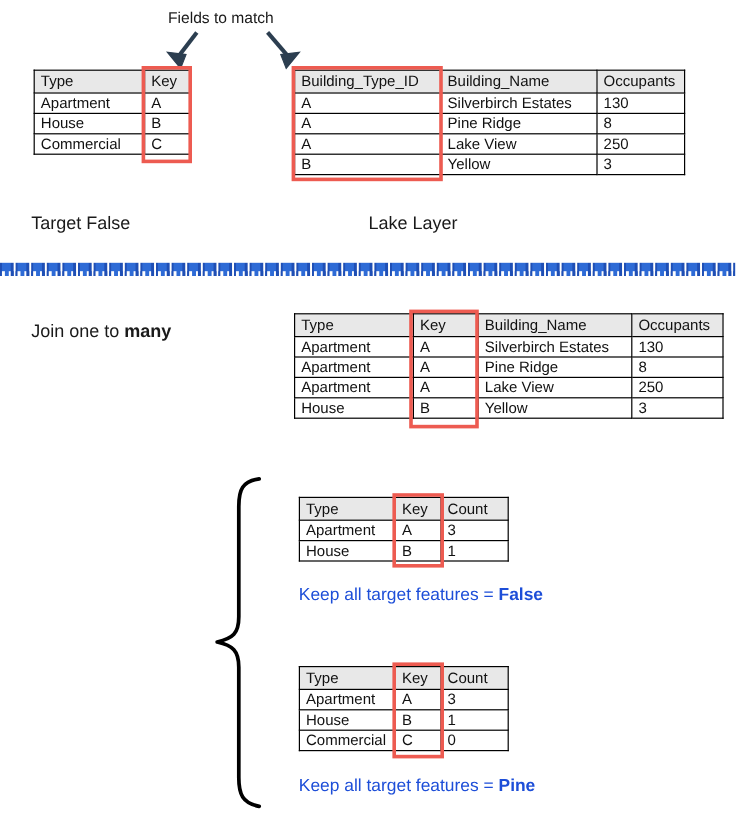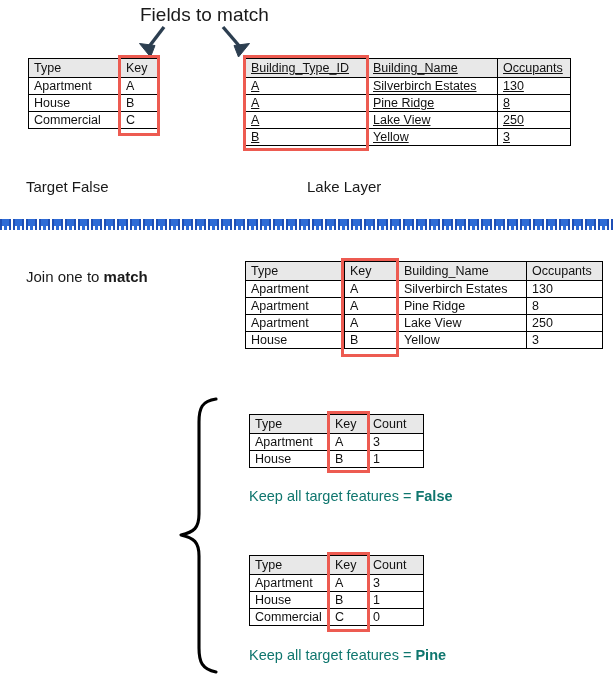--- a/index.html
+++ b/index.html
@@ -27,21 +27,21 @@
     font-size: 15px;
     line-height: 20px;
     color: #1a1a1a;
     white-space: nowrap;
   }
   .label b { font-weight: bold; }
   .label-sm {
     font-size: 14.5px;
     line-height: 19px;
     white-space: nowrap;
-    color: #0f766e;
+    color: #1d4ed8;
   }
 
   
   table.grid {
     border-collapse: collapse;
     table-layout: fixed;
     background: #ffffff;
     font-size: 12.5px;
     color: #111111;
   }
@@ -105,21 +105,21 @@
   }
 
   
   .brace-svg { position: absolute; overflow: visible; }
 </style>
 </head>
 <body>
 
 <div id="canvas">
 
-  <div class="abs label" style="left:140px; top:5px; font-size:19px;">Fields to match</div>
+  <div class="abs label" style="left:140px; top:5px; font-size:13px;">Fields to match</div>
 
   <svg class="arrow-svg" style="left:130px; top:24px;" width="50" height="36" viewBox="0 0 50 36">
     <g fill="#2C3E50" stroke="#2C3E50">
       <line x1="34" y1="3" x2="18" y2="24" stroke-width="3.4" stroke-linecap="butt"></line>
       <polygon points="20.5,33 9.5,19.5 25,21.5"></polygon>
     </g>
   </svg>
 
   <svg class="arrow-svg" style="left:216px; top:24px;" width="50" height="36" viewBox="0 0 50 36">
     <g fill="#2C3E50" stroke="#2C3E50">
@@ -152,21 +152,21 @@
         <tr>
           <td>Commercial</td>
           <td>C</td>
         </tr>
       </tbody>
     </table>
   </div>
   <div class="redbox" style="left:118px; top:55px; width:42px; height:81px;"></div>
 
   <div class="abs" style="left:245px; top:58px;">
-    <table class="grid" style="width:325px;text-decoration:underline;">
+    <table class="grid" style="width:325px;">
       <colgroup>
           <col style="width:122px">
           <col style="width:130px">
           <col style="width:73px">
         </colgroup>
       <thead>
         <tr>
           <th>Building_Type_ID</th>
           <th>Building_Name</th>
           <th>Occupants</th>
@@ -199,21 +199,21 @@
   <div class="redbox" style="left:243px; top:55px; width:126px; height:96px;"></div>
 
   <div class="abs label" style="left:26px; top:177px;">Target False</div>
   <div class="abs label" style="left:307px; top:177px;">Lake Layer</div>
 
   <div class="divider" style="left:0px; top:219px; width:613px;">
     <div class="divider-notch"></div>
   </div>
 
   <div class="abs label" style="left:26px; top:267px;">
-    <span>Join one to </span><b>match</b>
+    <span>Join one to </span><b>many</b>
   </div>
 
   <div class="abs" style="left:245px; top:261px;">
     <table class="grid" style="width:357px;">
       <colgroup>
           <col style="width:99px">
           <col style="width:54px">
           <col style="width:128px">
           <col style="width:76px">
         </colgroup>

